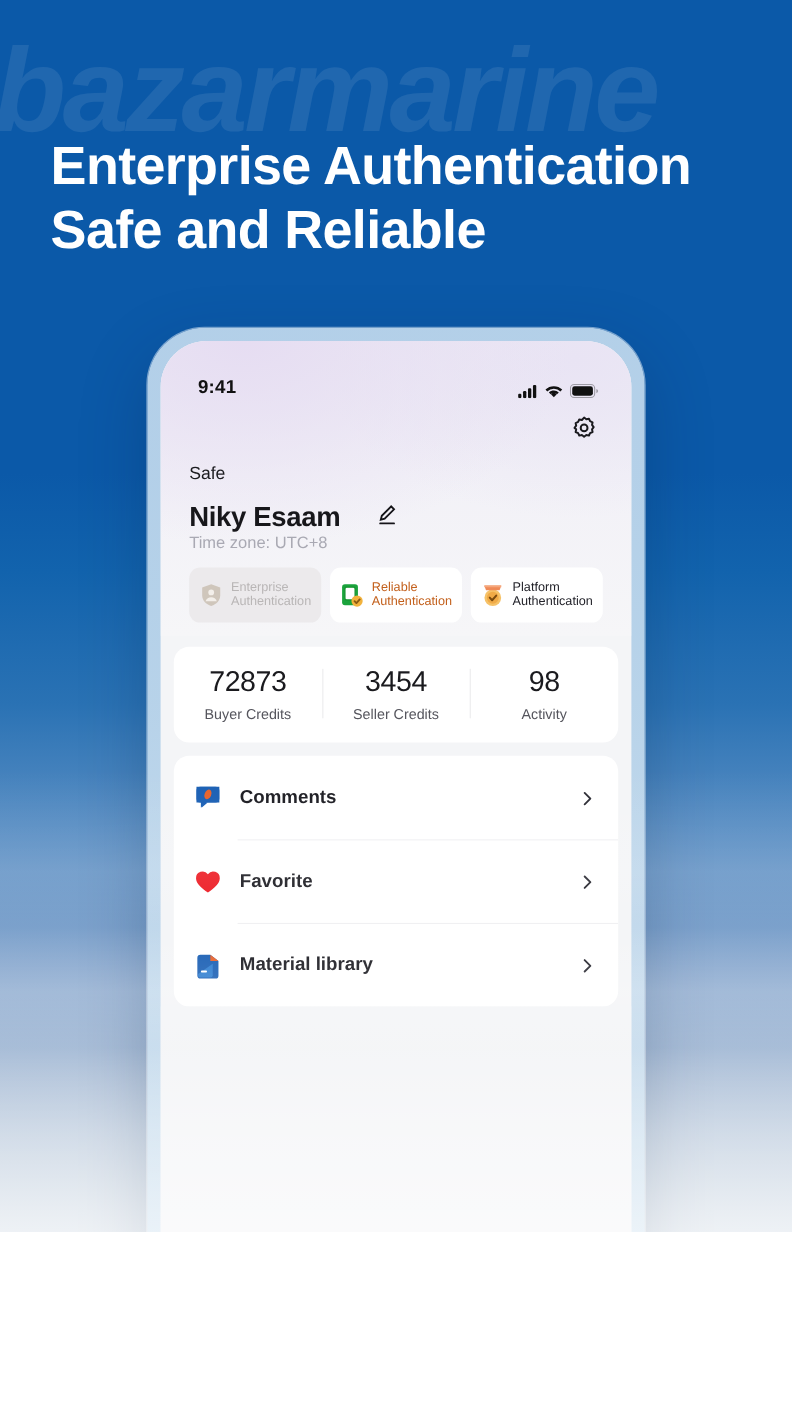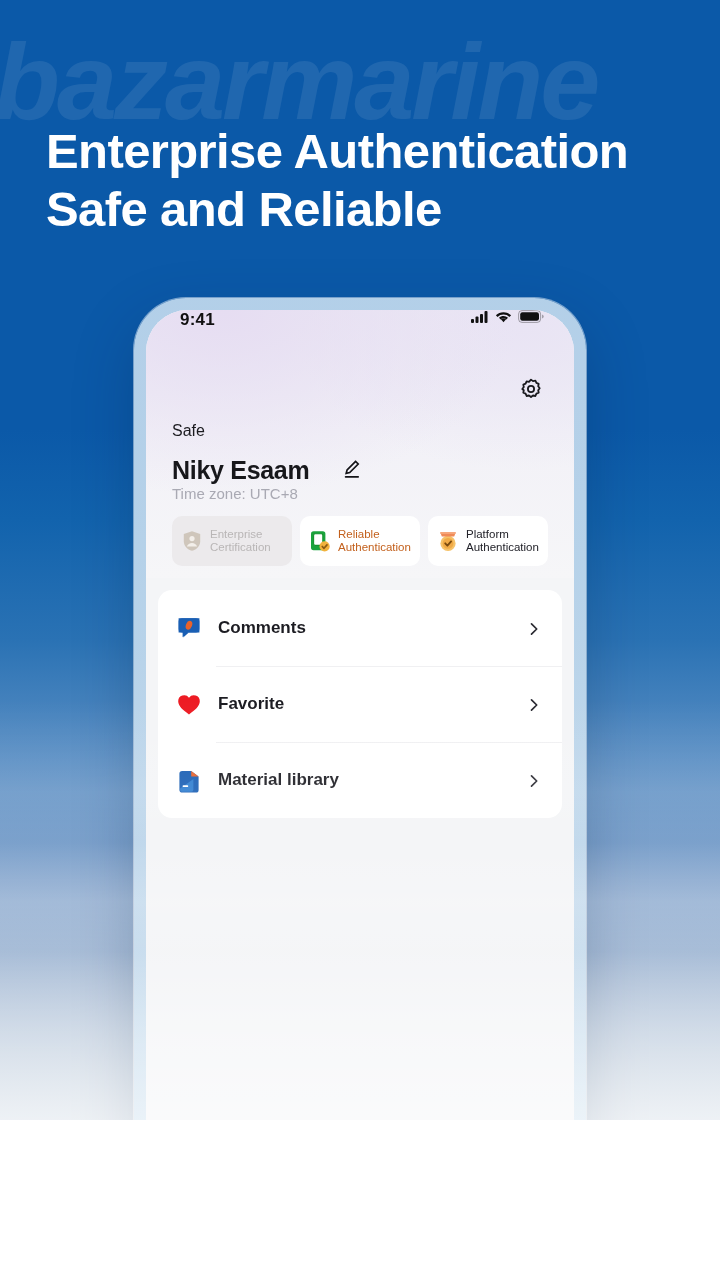--- a/index.html
+++ b/index.html
@@ -95,21 +95,21 @@
     position: relative;
     display: flex;
     flex-direction: column;
   }
 
   
   .statusbar {
     height: 52px;
     padding: 0 30px 0 34px;
     display: flex;
-    align-items: flex-start;
+    align-items: flex-end;
     justify-content: space-between;
     position: relative;
     z-index: 3;
   }
   .clock { font-size: 17px; font-weight: 600; color: #111; letter-spacing: .2px; }
   .sb-right { display: flex; align-items: center; gap: 6px; }
   .sb-right svg { display: block; }
 
   
   .profile-header {
@@ -289,21 +289,21 @@
 
           <div class="badge disabled">
             <span class="badge-ico">
               <svg width="20" height="22" viewBox="0 0 20 22">
                 <path d="M10 1.2 18.2 4v7.2c0 4.7-3.4 8.2-8.2 9.6-4.8-1.4-8.2-4.9-8.2-9.6V4z" fill="#cfc6bb"></path>
                 <circle cx="10" cy="8.6" r="2.6" fill="#f3efea"></circle>
                 <path d="M4.9 16.6c.8-2.4 2.7-3.7 5.1-3.7s4.3 1.3 5.1 3.7z" fill="#f3efea"></path>
               </svg>
             </span>
             <span class="badge-txt muted">Enterprise
-Certification</span>
+Authentication</span>
           </div>
 
           <div class="badge">
             <span class="badge-ico">
               <svg width="21" height="23" viewBox="0 0 21 23">
                 <rect x="1" y="1.2" width="14.4" height="19" rx="2.6" fill="#1aa33c"></rect>
                 <rect x="3.6" y="3.8" width="9.2" height="11.6" rx="1.6" fill="#ffffff"></rect>
                 <rect x="3.6" y="3.8" width="9.2" height="11.6" rx="1.6" fill="none" stroke="#16922f" stroke-width="1.1"></rect>
                 <circle cx="14.6" cy="16.4" r="5.1" fill="#f2b23c"></circle>
                 <path d="M12.3 16.5l1.7 1.8 3-3.4" fill="none" stroke="#8a5a12" stroke-width="1.7" stroke-linecap="round" stroke-linejoin="round"></path>
@@ -323,20 +323,34 @@
                 <path d="M3.3 2.2h15.4v1.7H3.3z" fill="#f6a77c"></path>
               </svg>
             </span>
             <span class="badge-txt dark">Platform
 Authentication</span>
           </div>
 
         </div>
       </div>
 
+      <div class="stats-card">
+        <div class="stat">
+          <div class="stat-val">72873</div>
+          <div class="stat-lbl">Buyer Credits</div>
+        </div>
+        <div class="stat">
+          <div class="stat-val">3454</div>
+          <div class="stat-lbl">Seller Credits</div>
+        </div>
+        <div class="stat">
+          <div class="stat-val">98</div>
+          <div class="stat-lbl">Activity</div>
+        </div>
+      </div>
 
       <div class="menu-card">
 
         <div class="menu-item">
           <span class="menu-ico">
             <svg width="30" height="30" viewBox="0 0 30 30">
               <path d="M4.6 5.2h20.8v14.4H13.9l-5.3 4.6v-4.6H4.6z" fill="#1a5fb4" rx="3"></path>
               <rect x="4.6" y="5.2" width="20.8" height="14.4" rx="3.6" fill="#1a5fb4"></rect>
               <path d="M10.4 19.6h4.4l-5.6 4.8z" fill="#1a5fb4"></path>
               <ellipse cx="15" cy="12.2" rx="3" ry="4.6" transform="rotate(22 15 12.2)" fill="#e8622a"></ellipse>

